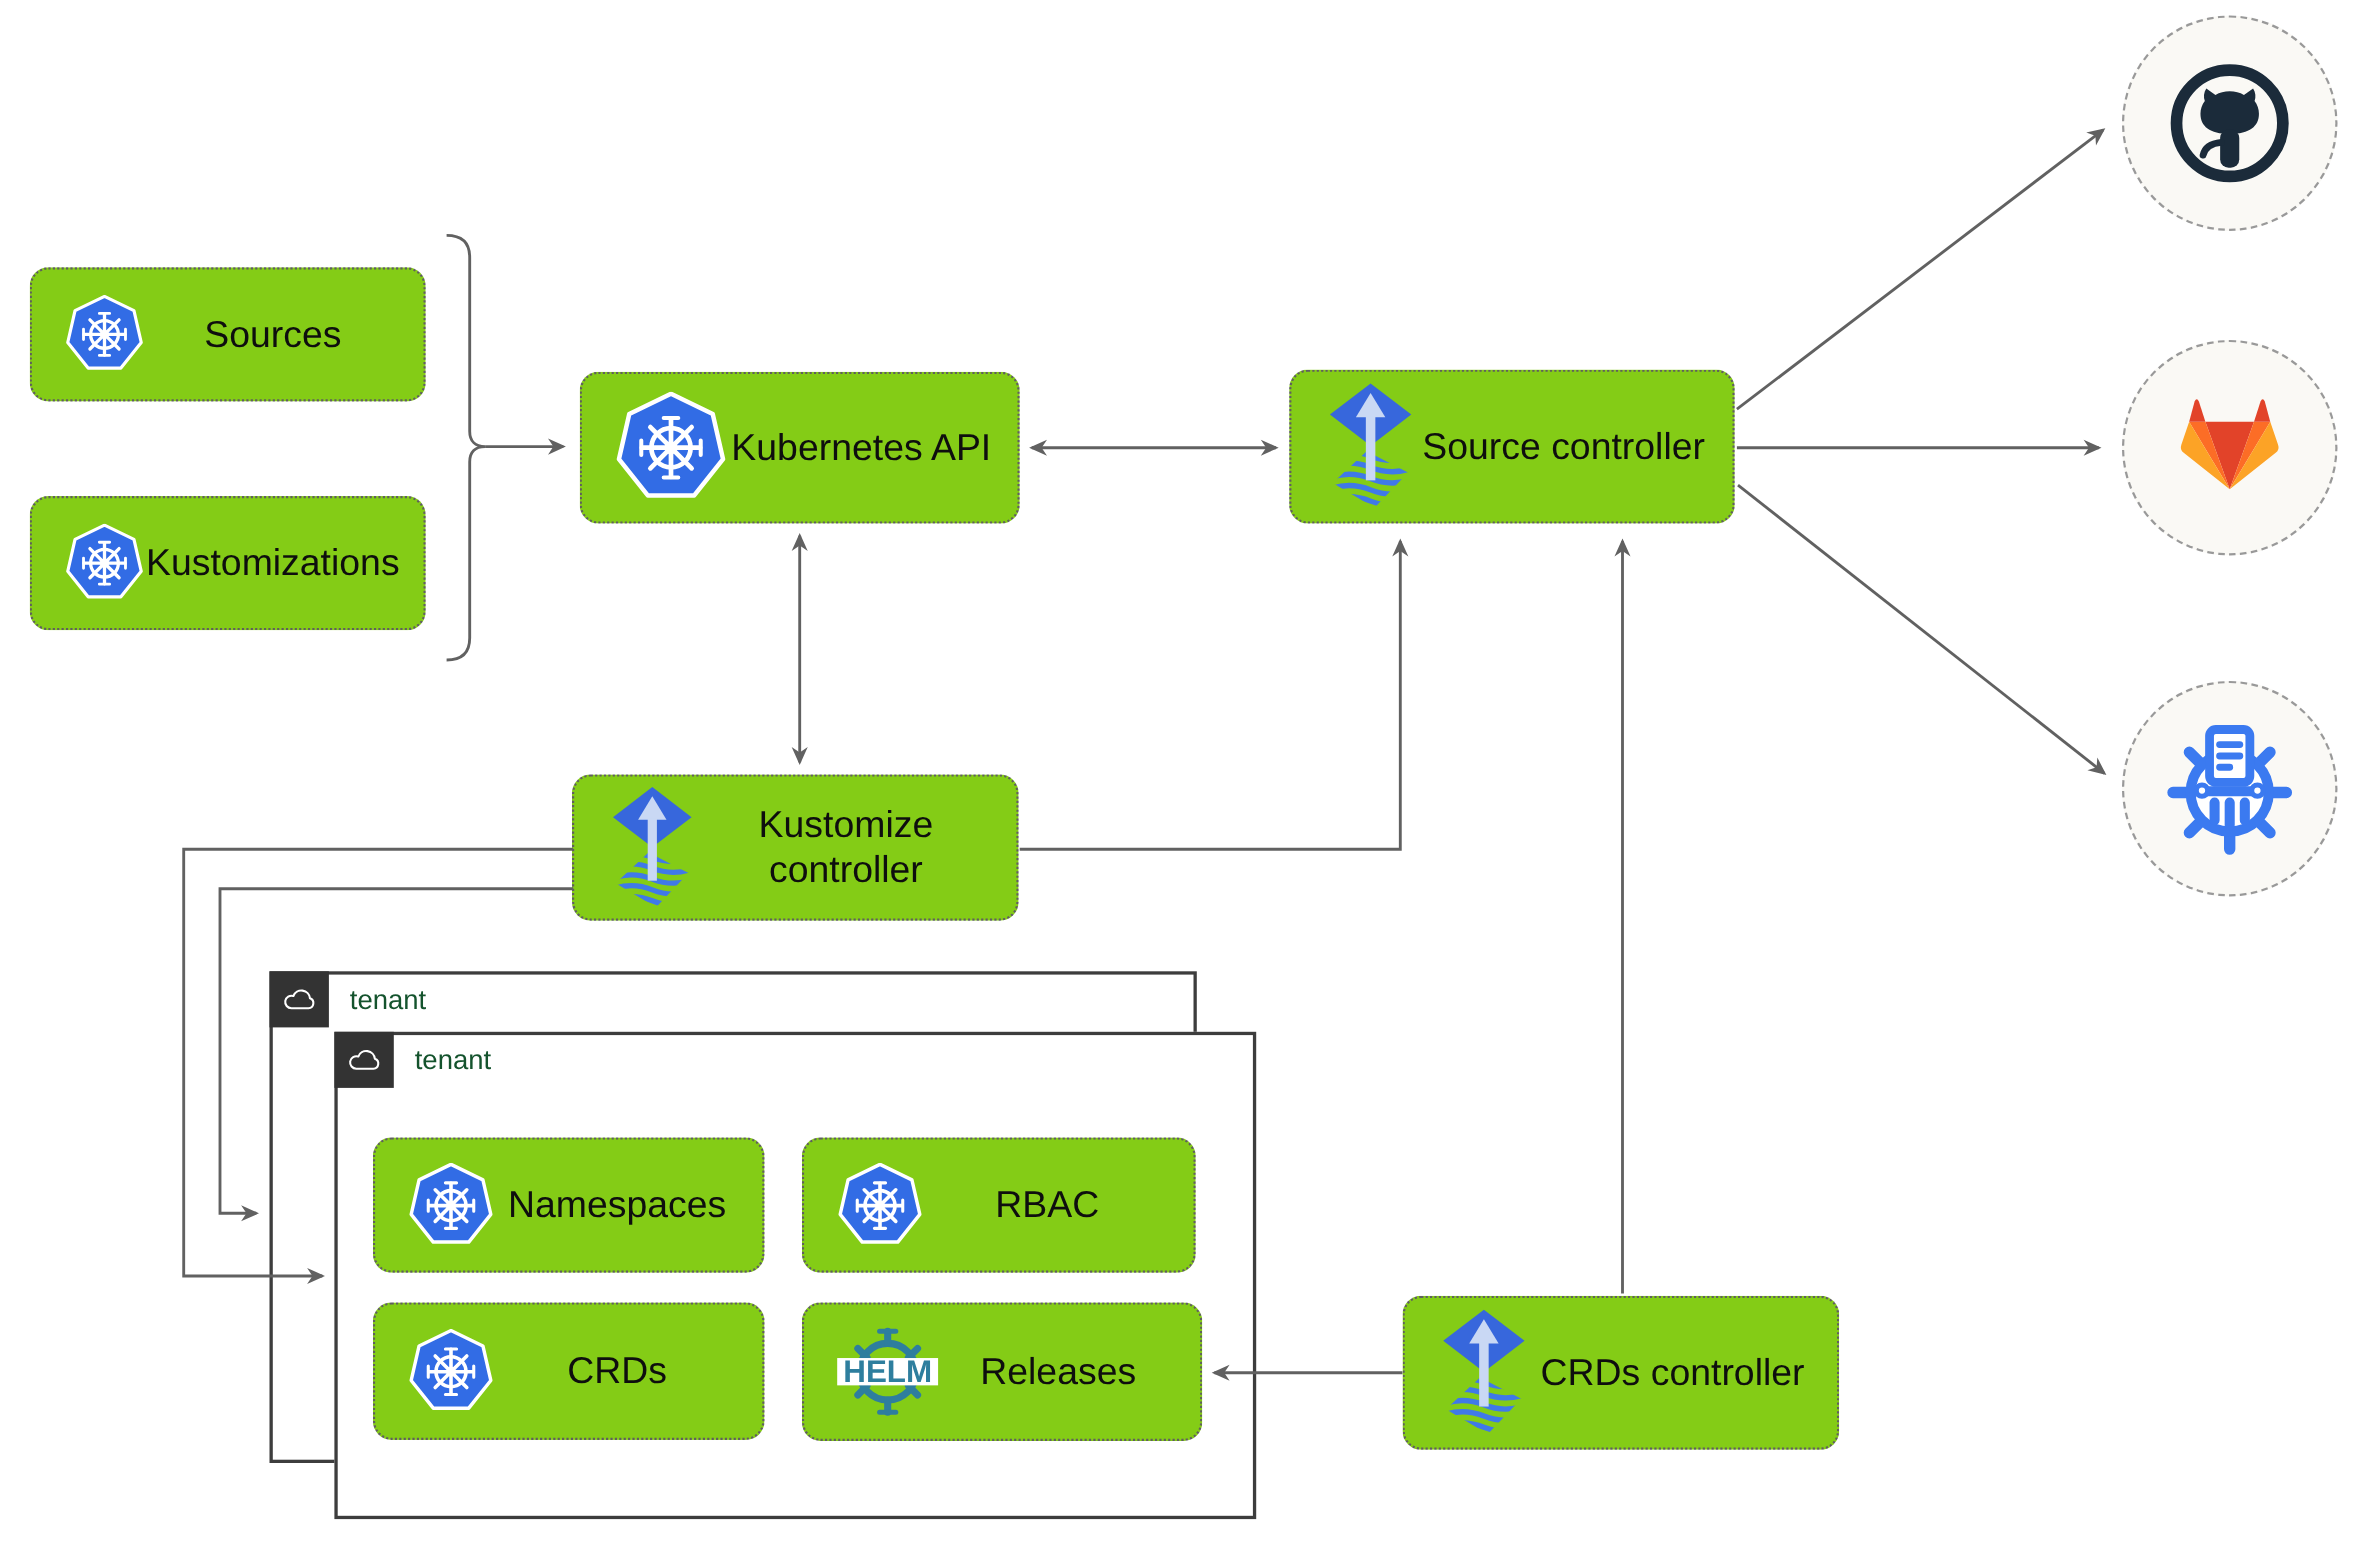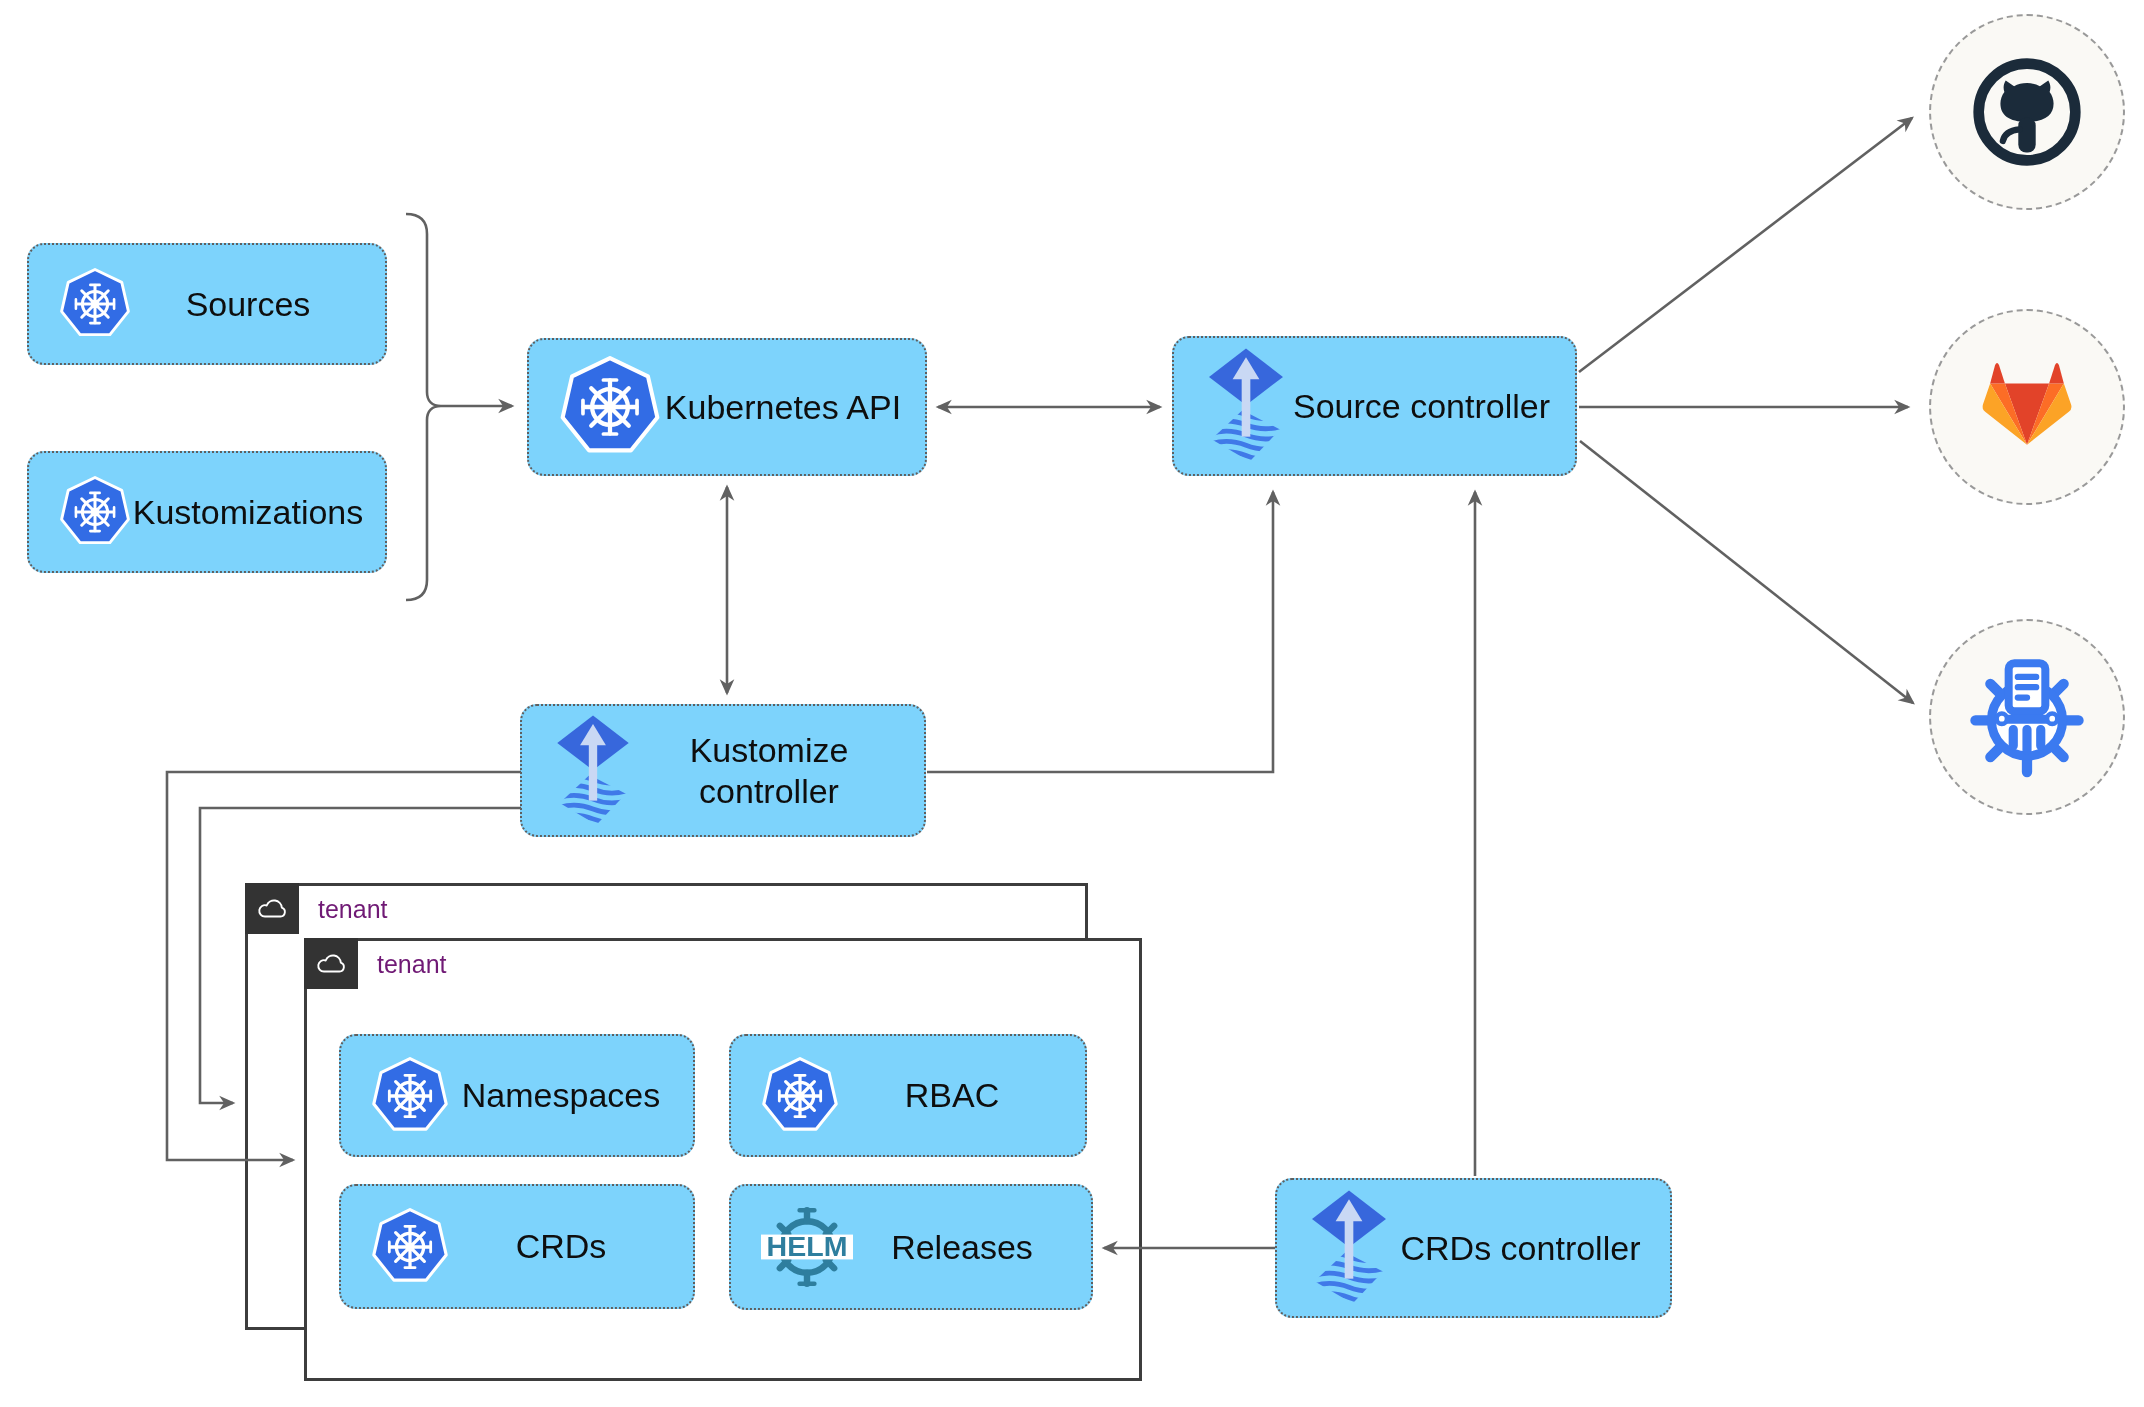--- a/index.html
+++ b/index.html
@@ -1,31 +1,31 @@
 <!DOCTYPE html>
 <html><head>
 <meta charset="utf-8">
 <style>
   html,body{margin:0;padding:0;background:#fff;}
   .canvas{position:relative;width:2144px;height:1407px;background:#ffffff;
           font-family:"Liberation Sans", sans-serif;overflow:hidden;}
   .wires{position:absolute;left:0;top:0;z-index:30;pointer-events:none;}
   .node{position:absolute;display:flex;align-items:center;padding:0 20px;
-        background:#7dd3fc;border:2.5px dotted #5f5f5f;border-radius:17px;
+        background:#84cc16;border:2.5px dotted #5f5f5f;border-radius:17px;
         box-sizing:border-box;z-index:20;}
   .node .ic{flex:0 0 auto;margin-left:10px;}
   .node .lbl{flex:1;text-align:center;font-size:34px;color:#0e0e0e;line-height:1.2;}
   .nowrap{white-space:nowrap;}
   .tenant{position:absolute;background:#ffffff;border:3px solid #3d3d3d;box-sizing:border-box;}
   .tenant.outer{z-index:10;}
   .tenant.inner{z-index:12;}
   .in-tenant{z-index:14;}
   .badge{position:absolute;left:-3px;top:-3px;width:54px;height:51px;background:#333333;
          display:flex;align-items:center;justify-content:center;}
-  .tlabel{position:absolute;left:70px;top:9px;font-size:25px;color:#701a75;}
+  .tlabel{position:absolute;left:70px;top:9px;font-size:25px;color:#14532d;}
   .ext{position:absolute;width:196px;height:196px;border-radius:50%;
        background:#faf9f5;border:2.5px dashed #999999;box-sizing:border-box;
        display:flex;align-items:center;justify-content:center;z-index:20;}
   svg text{font-family:"Liberation Sans", sans-serif;}
 </style>
 </head>
 <body>
 
 <svg width="0" height="0" style="position:absolute" aria-hidden="true">
   <defs>

